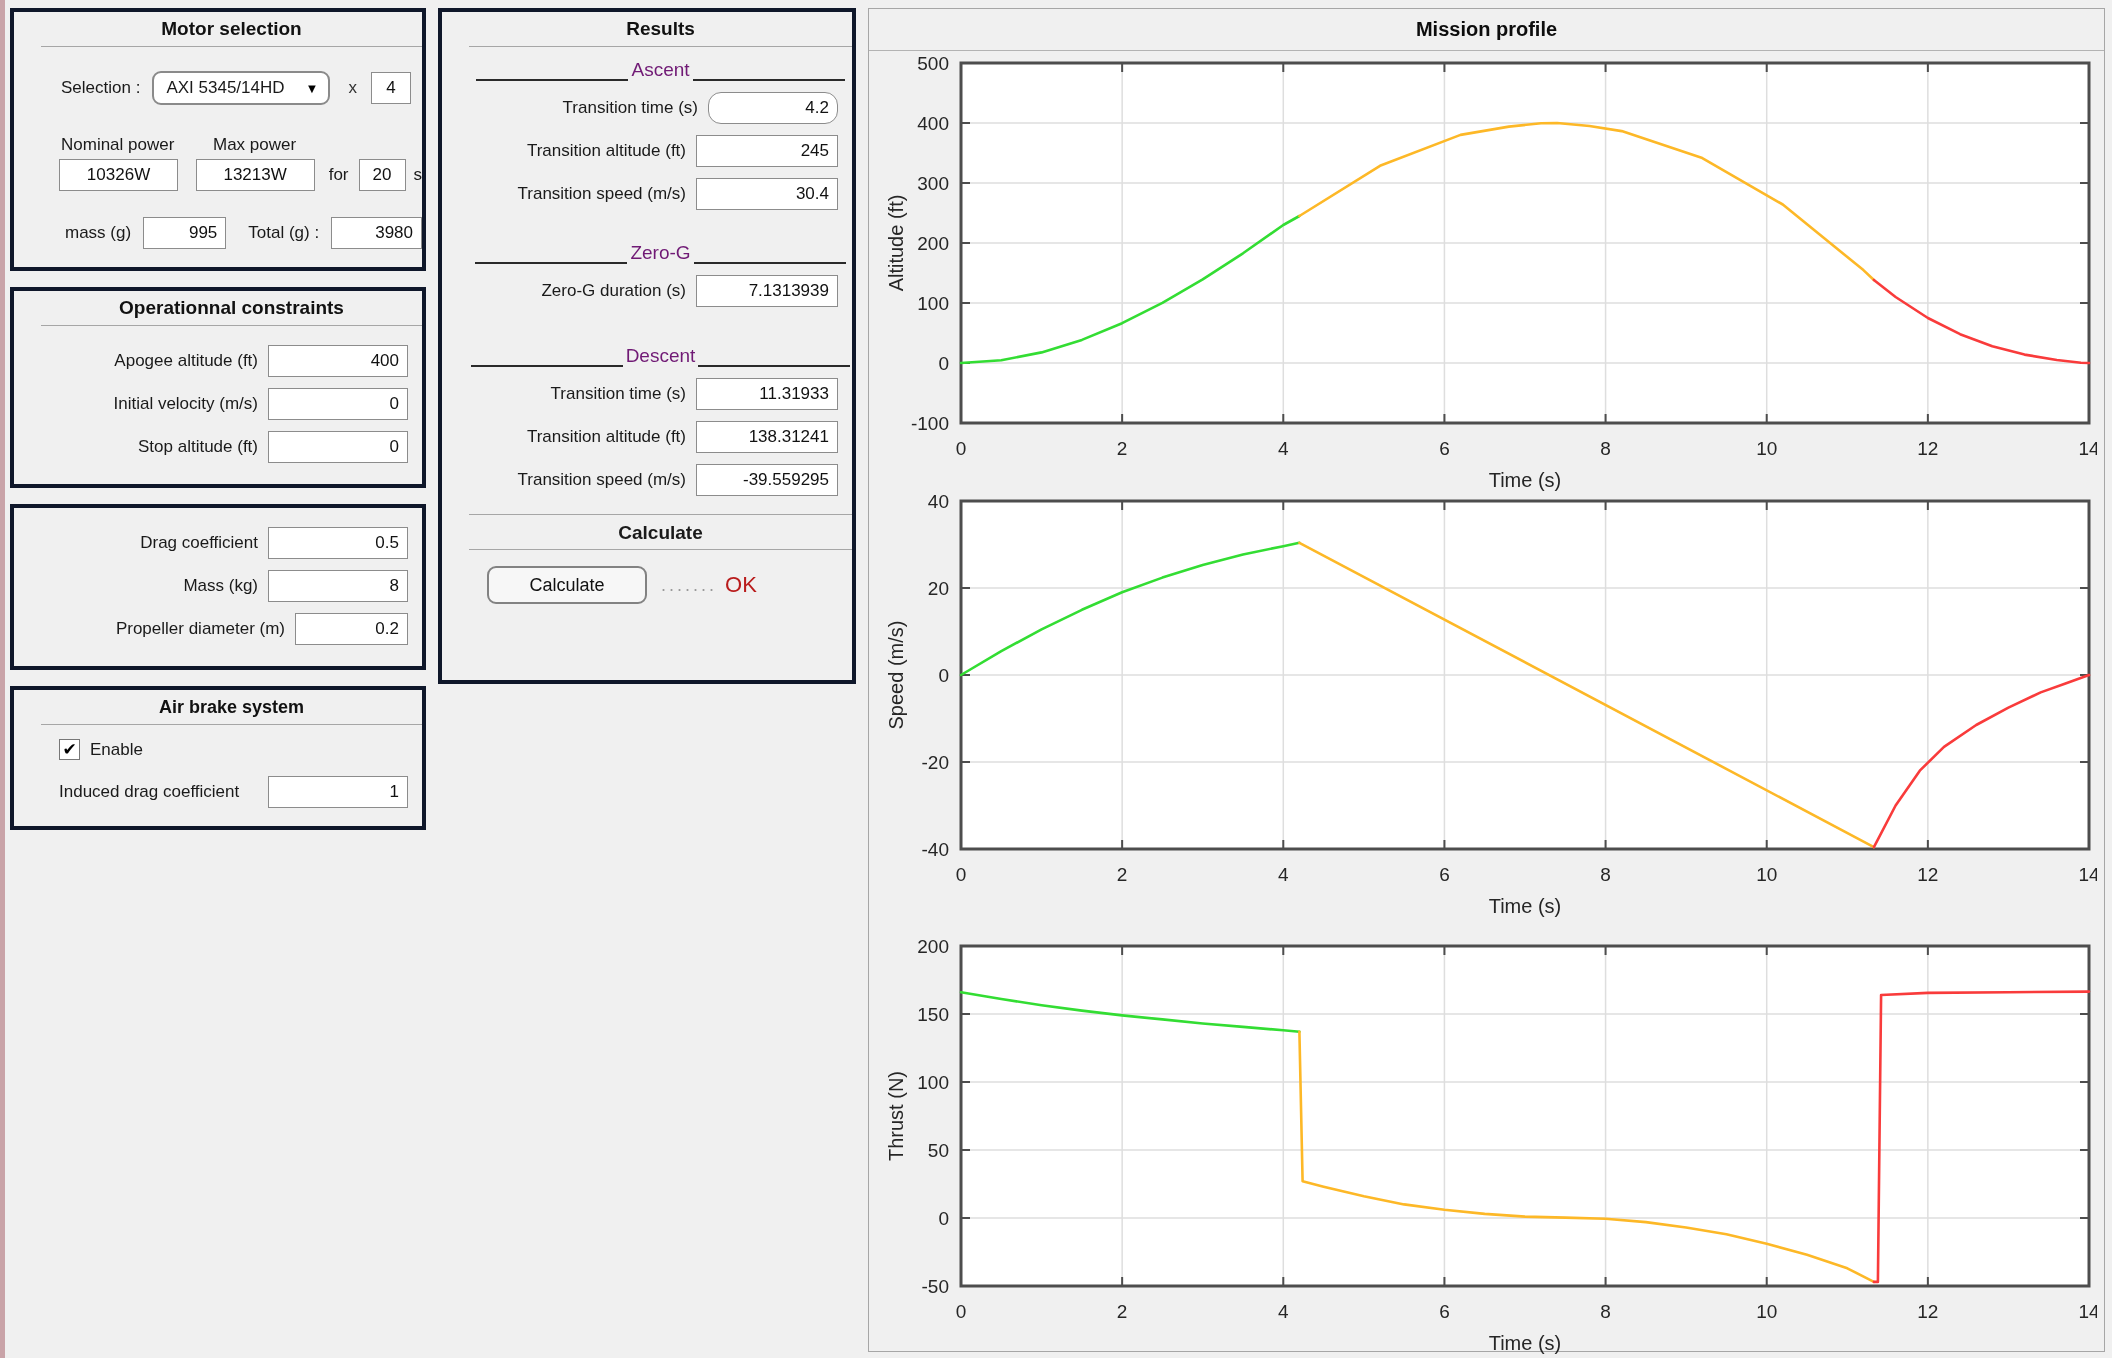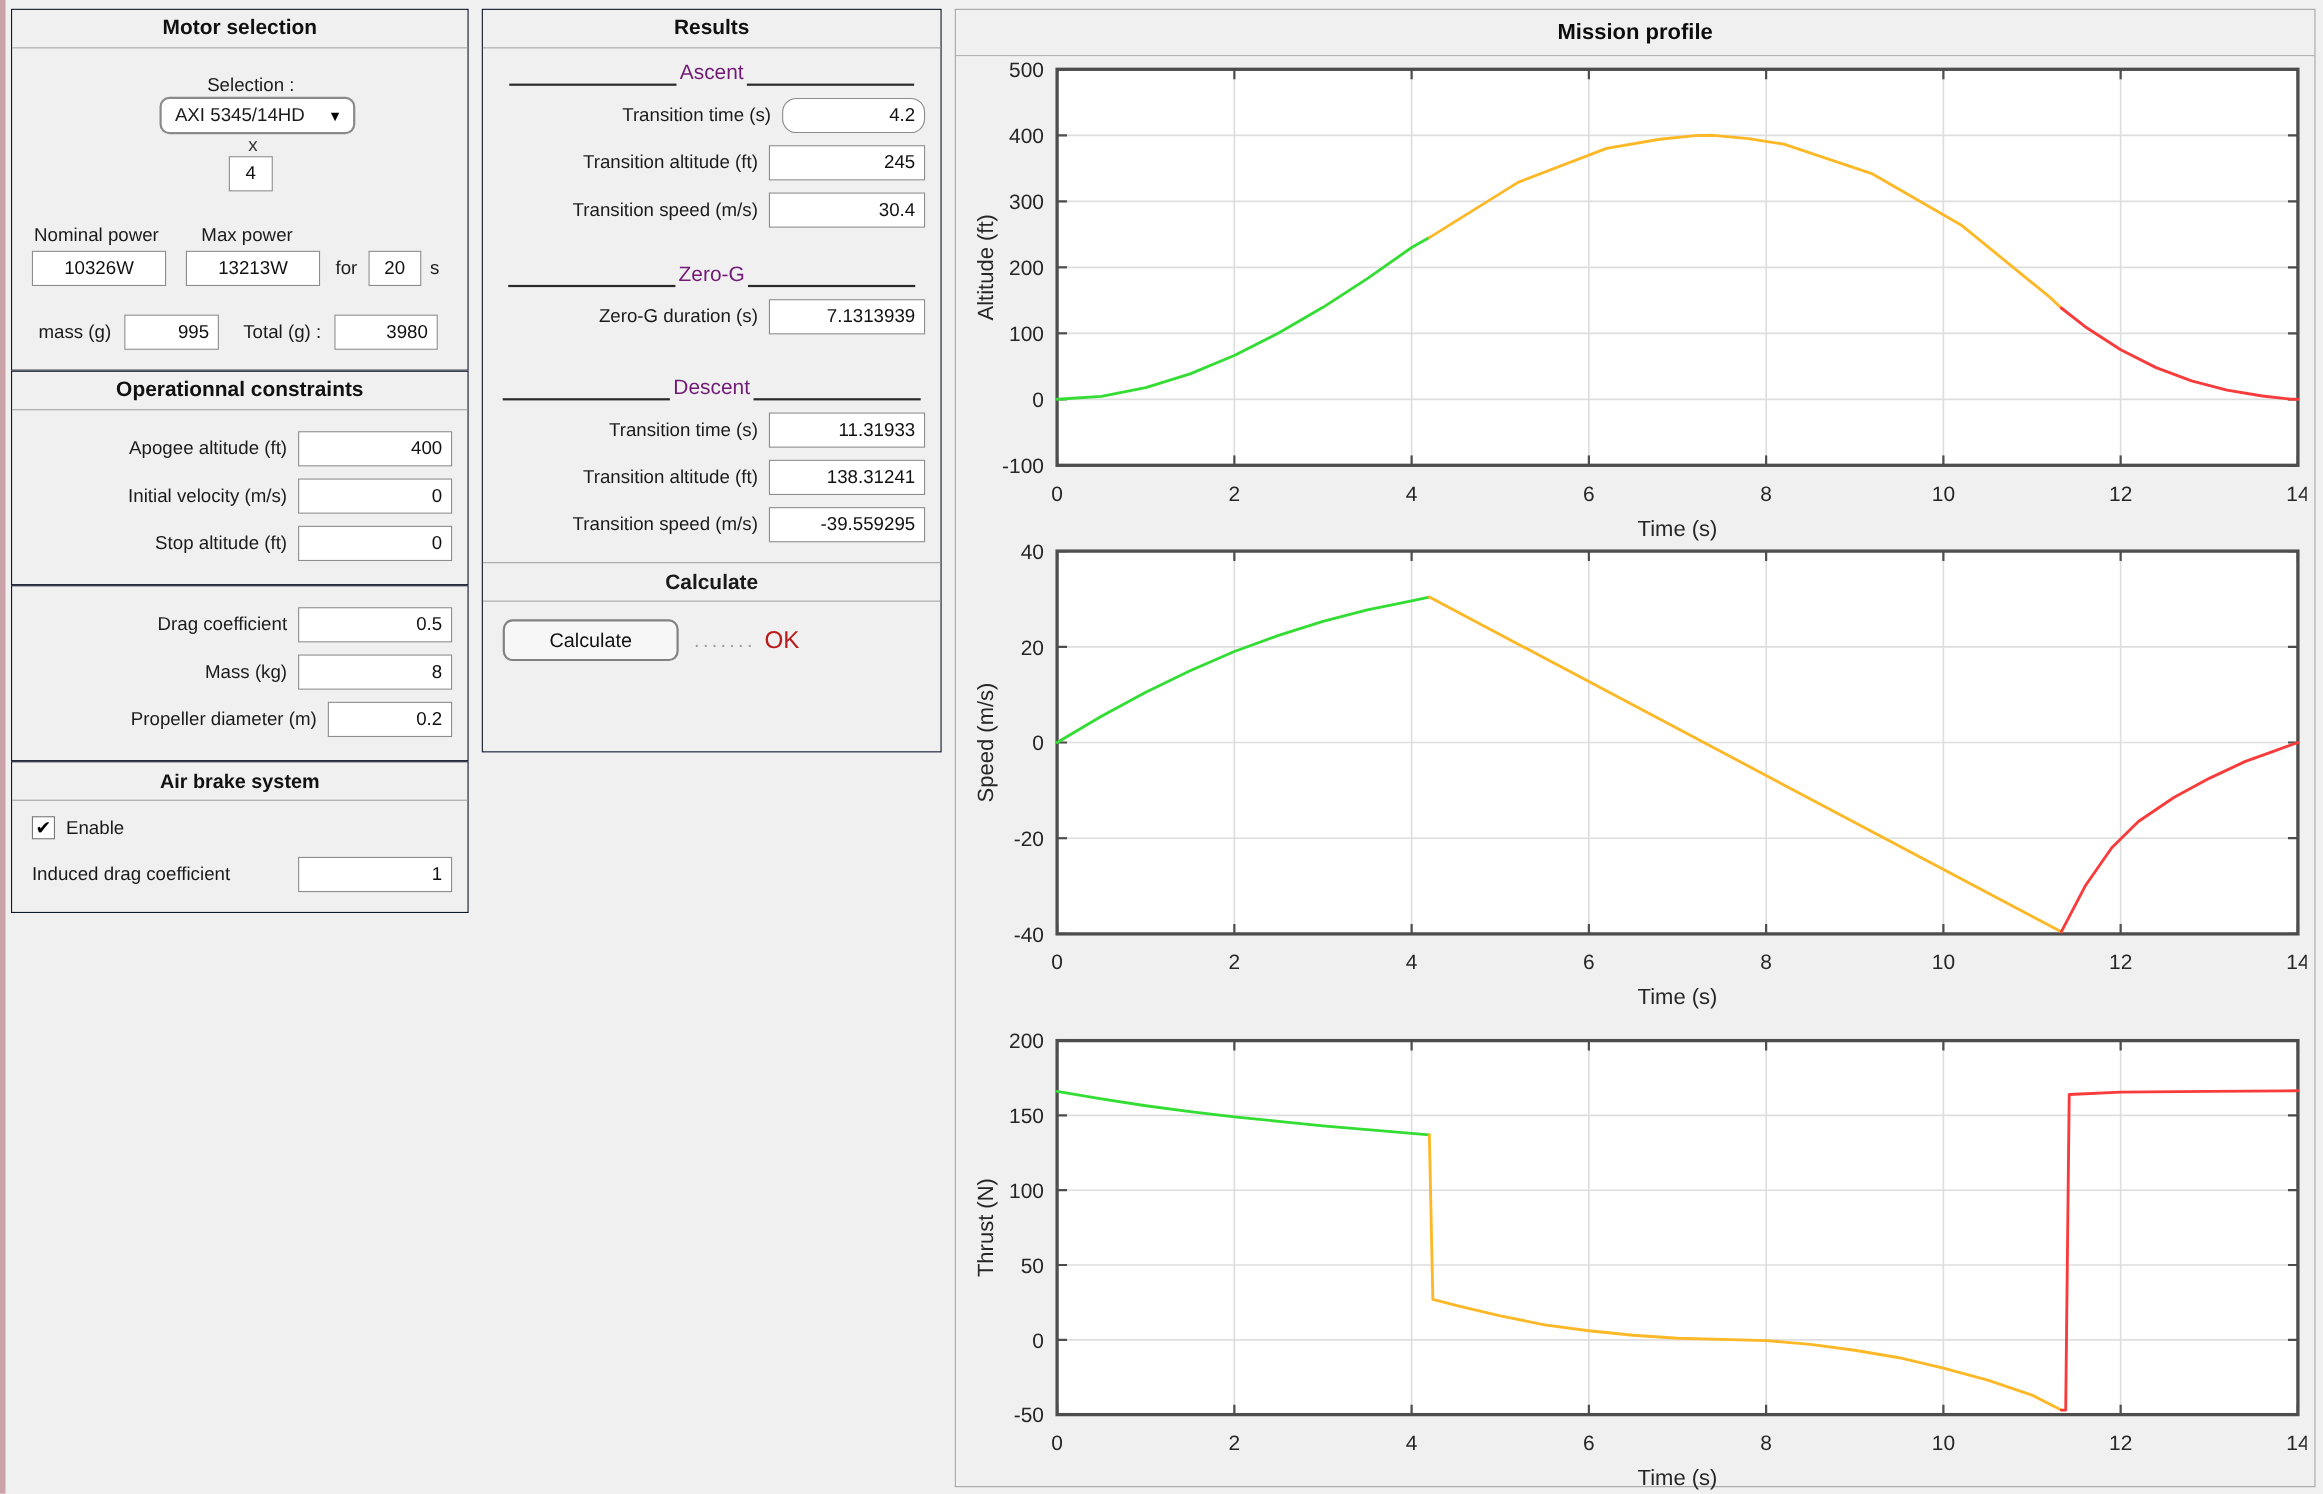--- a/index.html
+++ b/index.html
@@ -1,36 +1,36 @@
 <!DOCTYPE html>
 <html><head>
 <meta charset="utf-8">
 <style>
   * { margin:0; padding:0; box-sizing:border-box; }
   html,body { width:2112px; height:1358px; background:#f0f0f0; overflow:hidden;
     font-family:"Liberation Sans", sans-serif; color:#1a1a1a; }
   #page { position:relative; width:2112px; height:1358px; background:#f0f0f0; }
   .edge-left  { position:absolute; left:0; top:0; width:5px; height:1358px; background:#c9a3a8; }
 
-  .panel { border:1px solid #0f172a; background:#f0f0f0; margin-bottom:0; }
+  .panel { border:4px solid #0f172a; background:#f0f0f0; margin-bottom:16px;padding-left:27px; }
   .panel-header { height:35px; line-height:34px; text-align:center; font-weight:bold;
     font-size:19px; border-bottom:1px solid #a6a6a6; color:#111; }
 
   .left-col { position:absolute; left:10px; top:8px; width:416px; }
   .mid-col  { position:absolute; left:438px; top:8px; width:418px; }
 
   .row { display:flex; align-items:center; }
   .lbl { font-size:17px; color:#1a1a1a; white-space:nowrap; }
   .field { display:inline-block; background:#ffffff; border:1px solid #8c8c8c;
     height:32px; line-height:30px; font-size:17px; color:#111; padding:0 8px;
     text-align:right; overflow:hidden; }
   .field.center { text-align:center; padding:0 4px; }
 
   
-  .sel-row { margin:24px 0 0 20px;flex-direction:column; }
+  .sel-row { margin:24px 0 0 20px; }
   .dropdown { display:inline-flex; align-items:center; justify-content:space-between;
     width:178px; height:34px; background:#fff; border:2px solid #8a8a8a; border-radius:9px;
     padding:0 10px 0 12px; font-size:17px; margin-left:12px; }
   .dd-caret { font-size:13px; color:#000; }
   .times { margin:0 14px 0 18px; font-size:17px; color:#333; }
   .pow-lbls { margin:30px 0 4px 20px; display:flex; }
   .pow-row { margin:2px 0 0 18px; }
   .mass-row { margin:26px 0 18px 24px; }
 
   

